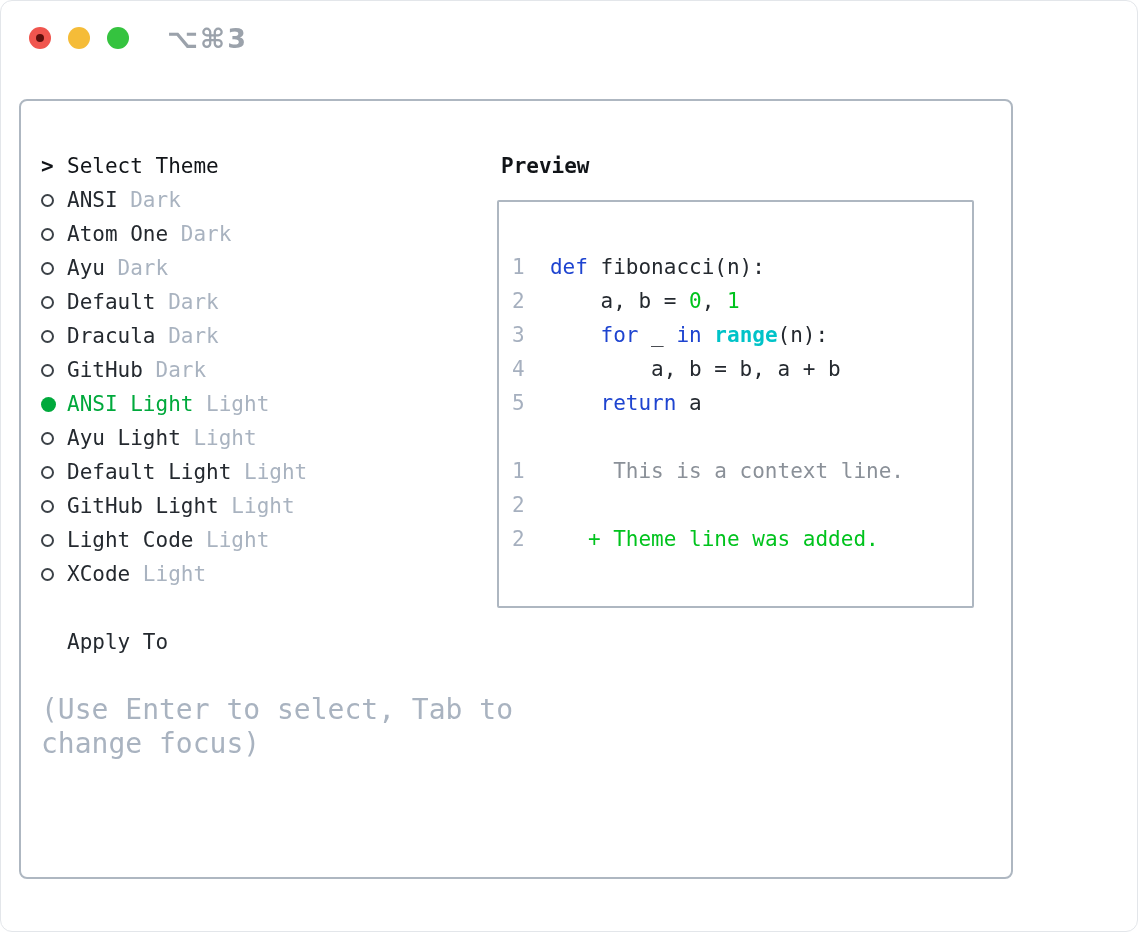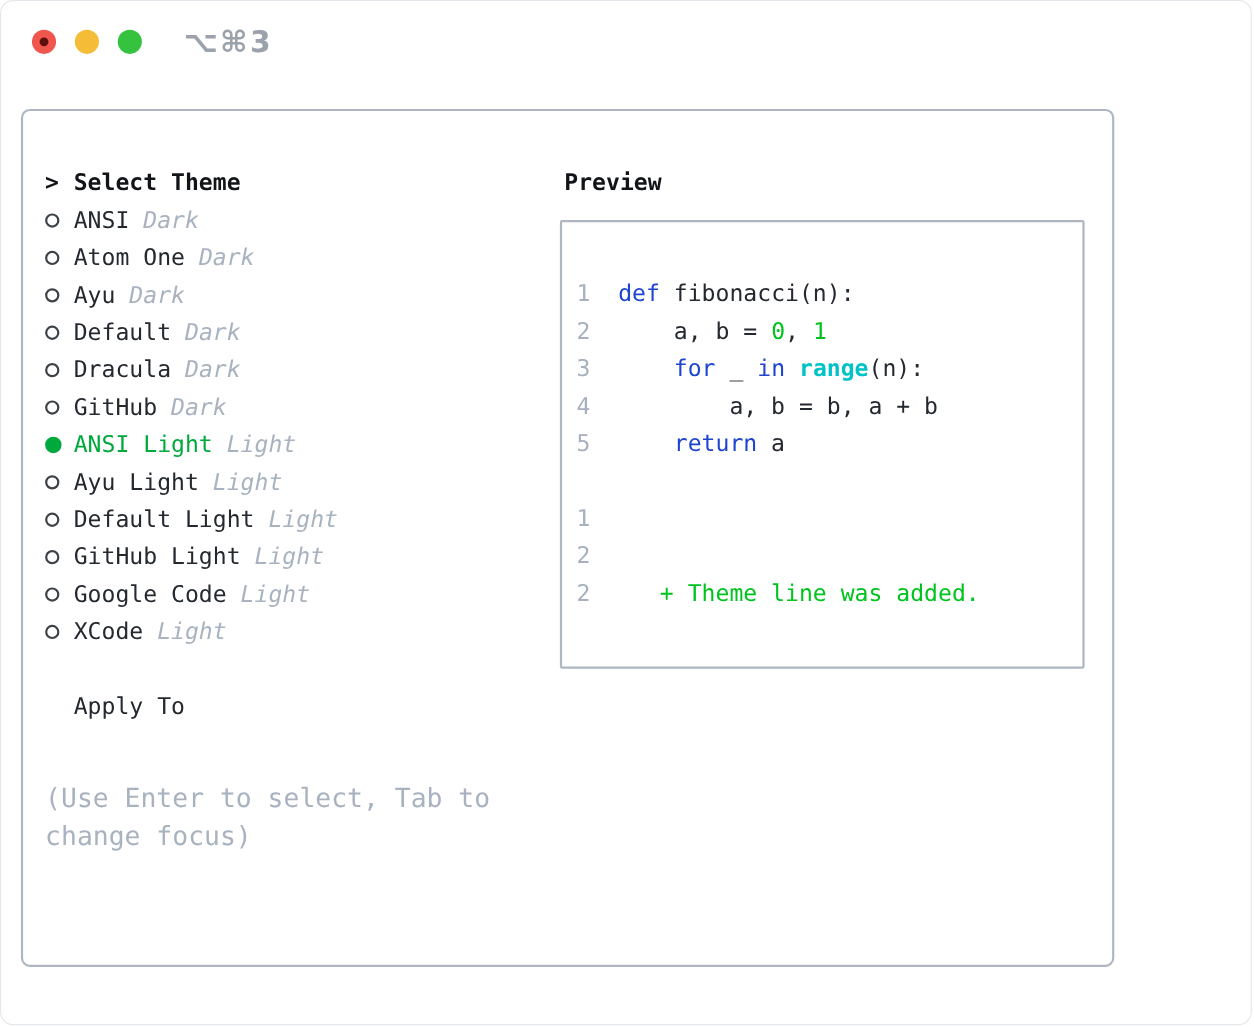--- a/index.html
+++ b/index.html
@@ -97,35 +97,35 @@
     border: 2px solid #3c4248;
     border-radius: 50%;
     box-sizing: border-box;
     background: transparent;
   }
   .radio.selected {
     width: 15px; height: 15px;
     border: none;
     background: var(--ui-green);
   }
-  .bold-label { font-weight: bold; color: #111418; }
+  .bold-label { font-weight: normal; color: #111418; }
   .theme-name { color: var(--plain); }
   .theme-name.selected { color: var(--ui-green); }
-  .theme-tag { color: var(--tag); font-style: italic; }
+  .theme-tag { color: var(--tag); }
   .hint {
-    margin-top: 16px;
+    margin-top: 0;
     width: 30ch;
-    font-size: 24px;
+    font-size: 28px;
     line-height: 34px;
     color: var(--hint);
   }
   
   .right-col {
     position: absolute;
-    left: 488px;
+    left: 476px;
     top: 48px;
   }
   .preview-label {
     height: 34px;
     display: flex;
     align-items: center;
     font-size: 21px;
     font-weight: bold;
     color: #111418;
     padding-left: 4px;
@@ -182,21 +182,21 @@
           <div class="row"><span class="marker-cell"><span class="radio"></span></span><span class="theme-name">ANSI</span><span class="theme-tag"> Dark</span></div>
           <div class="row"><span class="marker-cell"><span class="radio"></span></span><span class="theme-name">Atom One</span><span class="theme-tag"> Dark</span></div>
           <div class="row"><span class="marker-cell"><span class="radio"></span></span><span class="theme-name">Ayu</span><span class="theme-tag"> Dark</span></div>
           <div class="row"><span class="marker-cell"><span class="radio"></span></span><span class="theme-name">Default</span><span class="theme-tag"> Dark</span></div>
           <div class="row"><span class="marker-cell"><span class="radio"></span></span><span class="theme-name">Dracula</span><span class="theme-tag"> Dark</span></div>
           <div class="row"><span class="marker-cell"><span class="radio"></span></span><span class="theme-name">GitHub</span><span class="theme-tag"> Dark</span></div>
           <div class="row"><span class="marker-cell"><span class="radio selected"></span></span><span class="theme-name selected">ANSI Light</span><span class="theme-tag"> Light</span></div>
           <div class="row"><span class="marker-cell"><span class="radio"></span></span><span class="theme-name">Ayu Light</span><span class="theme-tag"> Light</span></div>
           <div class="row"><span class="marker-cell"><span class="radio"></span></span><span class="theme-name">Default Light</span><span class="theme-tag"> Light</span></div>
           <div class="row"><span class="marker-cell"><span class="radio"></span></span><span class="theme-name">GitHub Light</span><span class="theme-tag"> Light</span></div>
-          <div class="row"><span class="marker-cell"><span class="radio"></span></span><span class="theme-name">Google Code</span><span class="theme-tag"> Light</span></div>
+          <div class="row"><span class="marker-cell"><span class="radio"></span></span><span class="theme-name">Light Code</span><span class="theme-tag"> Light</span></div>
           <div class="row"><span class="marker-cell"><span class="radio"></span></span><span class="theme-name">XCode</span><span class="theme-tag"> Light</span></div>
         </div>
 
       <div class="row blank"></div>
 
       <div class="row">
         <span class="marker-cell"></span>
         <span>Apply To</span>
       </div>
 
@@ -209,21 +209,21 @@
     <div class="right-col">
       <div class="preview-label">Preview</div>
       <div class="preview-box">
         <div id="preview-lines">
             <div class="code-row"><span class="lineno">1</span><span class="seg-plain">  </span><span class="seg-kw">def</span><span class="seg-plain"> fibonacci(n):</span></div>
             <div class="code-row"><span class="lineno">2</span><span class="seg-plain">      a, b = </span><span class="seg-num">0</span><span class="seg-plain">, </span><span class="seg-num">1</span></div>
             <div class="code-row"><span class="lineno">3</span><span class="seg-plain">      </span><span class="seg-kw">for</span><span class="seg-plain"> _ </span><span class="seg-kw">in</span><span class="seg-plain"> </span><span class="seg-builtin">range</span><span class="seg-plain">(n):</span></div>
             <div class="code-row"><span class="lineno">4</span><span class="seg-plain">          a, b = b, a + b</span></div>
             <div class="code-row"><span class="lineno">5</span><span class="seg-plain">      </span><span class="seg-kw">return</span><span class="seg-plain"> a</span></div>
             <div class="code-row"><span class="lineno"></span></div>
-            <div class="code-row"><span class="lineno">1</span></div>
+            <div class="code-row"><span class="lineno">1</span><span class="seg-ctx">       This is a context line.</span></div>
             <div class="code-row"><span class="lineno">2</span><span class="seg-plain">     </span></div>
             <div class="code-row"><span class="lineno">2</span><span class="seg-plain">     </span><span class="seg-add">+ Theme line was added.</span></div>
           </div>
       </div>
     </div>
 
   </div>
 </div>
 
 </body></html>

